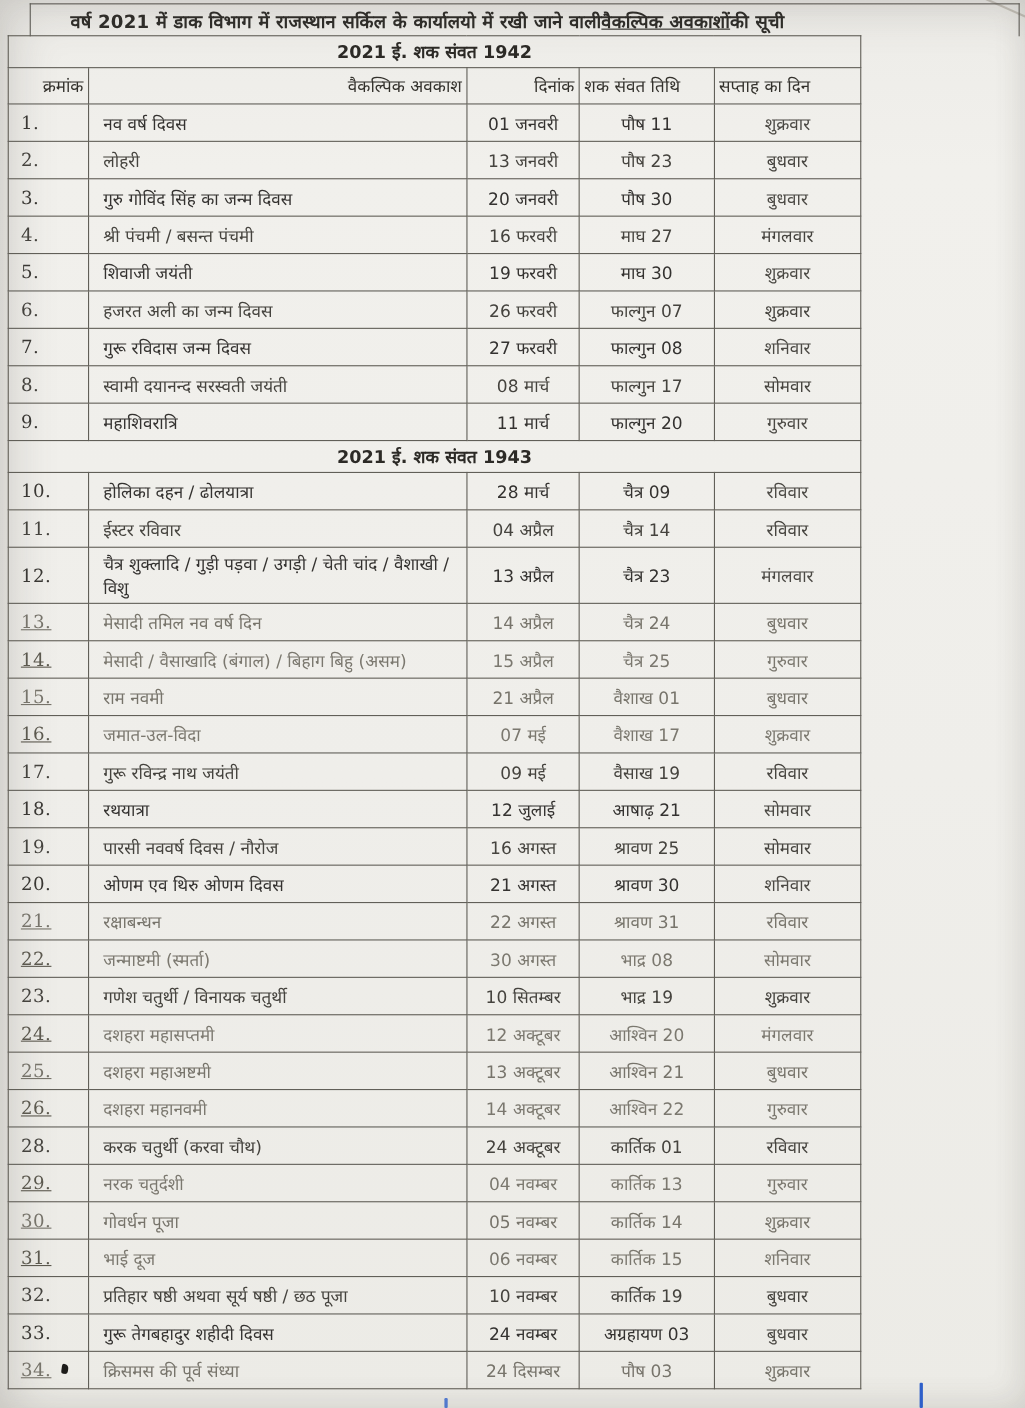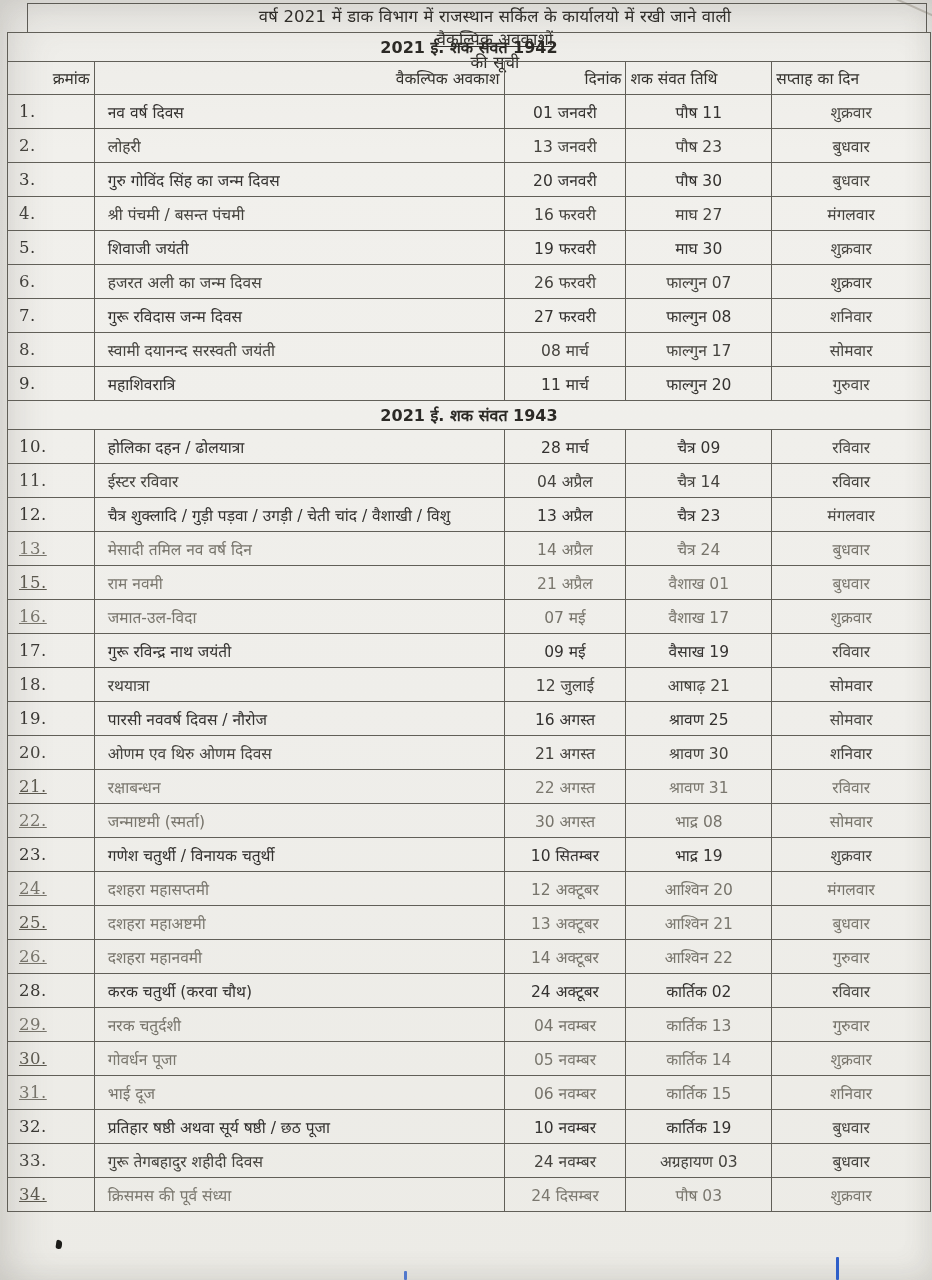--- a/index.html
+++ b/index.html
@@ -14,29 +14,28 @@
     position: absolute; inset: 0;
     background:
       linear-gradient(180deg, #edecE8 0%, #f1f0ec 12%, #efeeea 55%, #ecebe6 100%);
     box-shadow: inset 14px 10px 40px rgba(90,85,75,.18), inset -6px -6px 24px rgba(120,115,105,.10);
   }
   .title-box {
     position: absolute; left: 27px; right: 5px; top: 3px; height: 29px;
     border: 1px solid #5d5b55; border-bottom: none;
     display: flex; align-items: center; justify-content: flex-start;
     padding-left: 36px;
-    font-size: 16.5px; font-weight: normal; color: #2f2d29;
+    font-size: 16.5px; font-weight: bold; color: #2f2d29;
     letter-spacing: .2px;
     white-space: nowrap;
-    flex-direction: column;
   }
   .title-box .u { text-decoration: underline; }
   table.sheet {
     position: absolute; left: 7px; right: 5px; top: 32px;
-    width: 924px;
+    width: 776px;
     border-collapse: collapse;
     table-layout: fixed;
     color: #343230;
   }
   td {
     border: 1px solid #615f58;
     padding: 3px 4px;
     font-size: 15.5px;
     vertical-align: middle;
   }
@@ -200,20 +199,27 @@
           <td class="ctr wd">मंगलवार</td>
         </tr>
         <tr class="data-row light">
           <td class="sr">13.</td>
           <td class="hol">मेसादी तमिल नव वर्ष दिन</td>
           <td class="ctr">14 अप्रैल</td>
           <td class="ctr">चैत्र 24</td>
           <td class="ctr wd">बुधवार</td>
         </tr>
         <tr class="data-row light">
+          <td class="sr">14.</td>
+          <td class="hol">मेसादी / वैसाखादि (बंगाल) / बिहाग बिहु (असम)</td>
+          <td class="ctr">15 अप्रैल</td>
+          <td class="ctr">चैत्र 25</td>
+          <td class="ctr wd">गुरुवार</td>
+        </tr>
+        <tr class="data-row light">
           <td class="sr">15.</td>
           <td class="hol">राम नवमी</td>
           <td class="ctr">21 अप्रैल</td>
           <td class="ctr">वैशाख 01</td>
           <td class="ctr wd">बुधवार</td>
         </tr>
         <tr class="data-row light">
           <td class="sr">16.</td>
           <td class="hol">जमात-उल-विदा</td>
           <td class="ctr">07 मई</td>
@@ -287,21 +293,21 @@
           <td class="sr">26.</td>
           <td class="hol">दशहरा महानवमी</td>
           <td class="ctr">14 अक्टूबर</td>
           <td class="ctr">आश्विन 22</td>
           <td class="ctr wd">गुरुवार</td>
         </tr>
         <tr class="data-row">
           <td class="sr">28.</td>
           <td class="hol">करक चतुर्थी (करवा चौथ)</td>
           <td class="ctr">24 अक्टूबर</td>
-          <td class="ctr">कार्तिक 02</td>
+          <td class="ctr">कार्तिक 01</td>
           <td class="ctr wd">रविवार</td>
         </tr>
         <tr class="data-row light">
           <td class="sr">29.</td>
           <td class="hol">नरक चतुर्दशी</td>
           <td class="ctr">04 नवम्बर</td>
           <td class="ctr">कार्तिक 13</td>
           <td class="ctr wd">गुरुवार</td>
         </tr>
         <tr class="data-row light">

